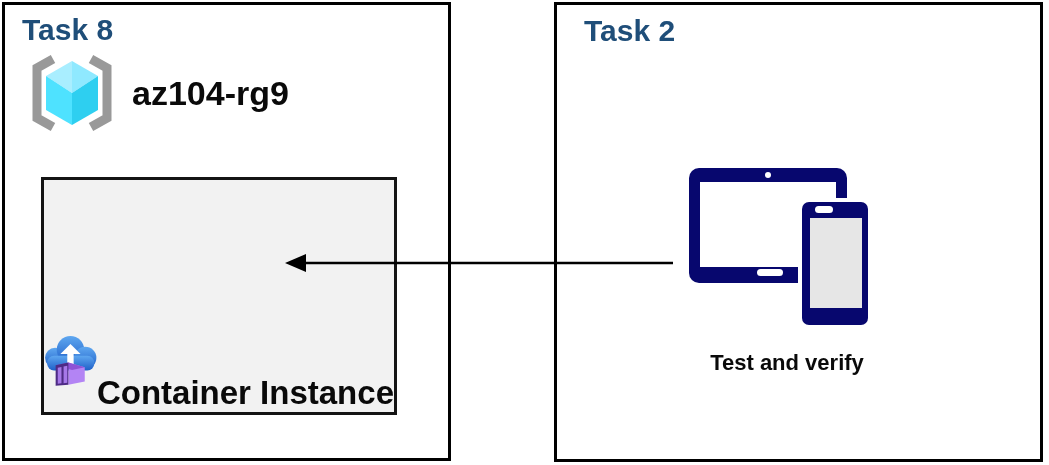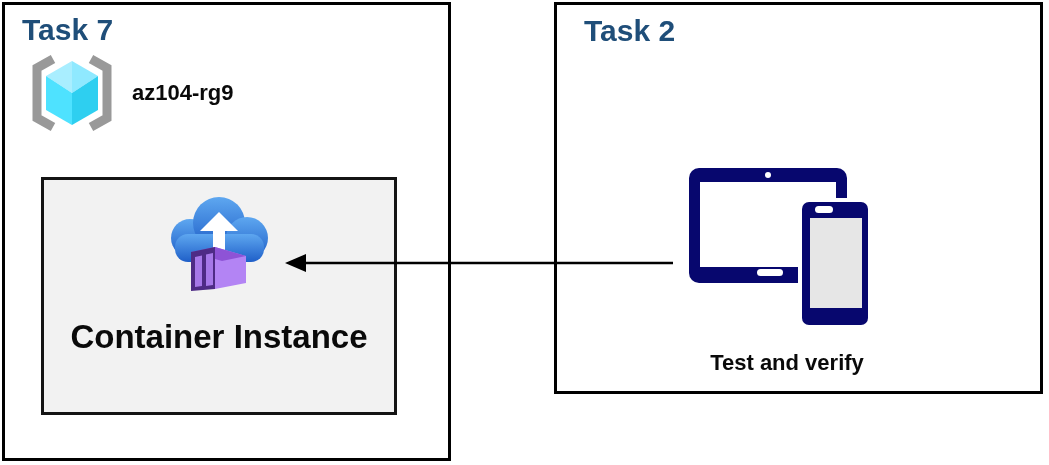--- a/index.html
+++ b/index.html
@@ -10,60 +10,60 @@
     font-family:"Liberation Sans","DejaVu Sans",sans-serif;
     overflow:hidden;
   }
   .task-box{
     position:absolute;
     border:3px solid #000000;
     background:#ffffff;
     box-sizing:border-box;
   }
   .box-task1{left:2px;top:2px;width:449px;height:459px;}
-  .box-task2{left:554px;top:2px;width:489px;height:392px;}
+  .box-task2{left:554px;top:2px;width:489px;height:460px;}
   .box-title{
     position:absolute;
     font-size:30px;font-weight:700;color:#1F4E79;
     letter-spacing:0px;white-space:nowrap;
   }
   .t1-title{left:17px;top:8px;}
   .t2-title{left:27px;top:9px;}
   .rg-row{
     position:absolute;left:23px;top:50px;
     display:flex;align-items:center;gap:16px;
   }
   .rg-name{
-    font-size:22px;font-weight:700;color:#0a0a0a;white-space:nowrap;
+    font-size:34px;font-weight:700;color:#0a0a0a;white-space:nowrap;
   }
   .inner-card{
     position:absolute;left:36px;top:172px;width:356px;height:238px;
     background:#F2F2F2;border:3px solid #141414;box-sizing:border-box;
-    display:flex;flex-direction:column;align-items:center;
+    display:flex;flex-direction:row;align-items:flex-end;
   }
   .ci-icon{margin-top:16px;}
   .ci-label{
     margin-top:22px;
     font-size:33px;font-weight:700;color:#0a0a0a;white-space:nowrap;
   }
   .devices-icon{position:absolute;left:130px;top:161px;}
   .t2-label{
     position:absolute;left:0;top:345px;width:460px;
     text-align:center;
     font-size:22px;font-weight:700;color:#0a0a0a;white-space:nowrap;
   }
   .connector{position:absolute;left:281px;top:249px;pointer-events:none;}
 </style>
 </head>
 <body>
 
 <div class="canvas">
 
   <div class="task-box box-task1">
-    <div class="box-title t1-title">Task 7</div>
+    <div class="box-title t1-title">Task 8</div>
 
     <div class="rg-row">
       <svg width="88" height="76" viewBox="0 0 88 76">
 
         <path d="M 25,4 L 9,13 L 9,63 L 25,72" fill="none" stroke="#999999" stroke-width="9"></path>
         <path d="M 63,4 L 79,13 L 79,63 L 63,72" fill="none" stroke="#999999" stroke-width="9"></path>
 
         <polygon points="44,6 18,21 44,38" fill="#A9EEFF"></polygon>
         <polygon points="44,6 70,21 44,38" fill="#8FE9FF"></polygon>
         <polygon points="18,21 44,38 44,70 18,55" fill="#4EE2FF"></polygon>

